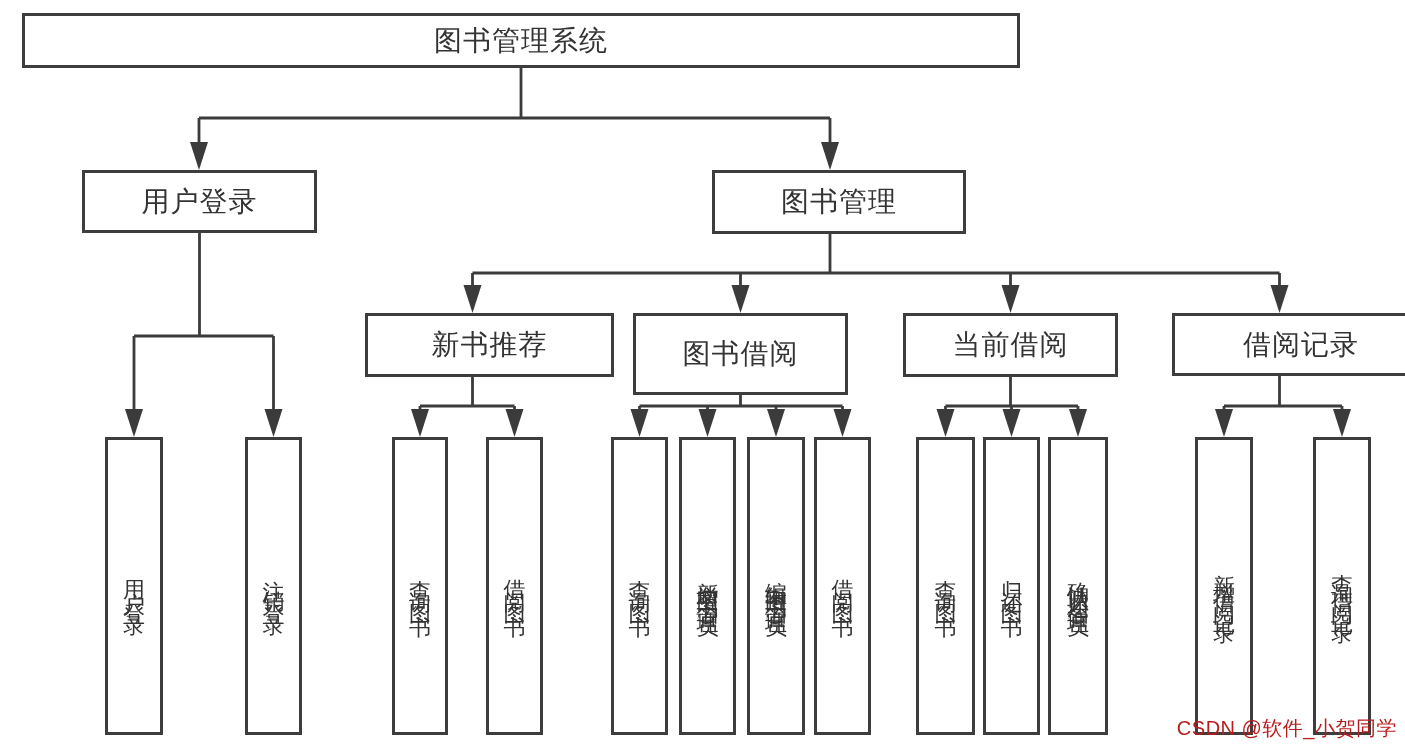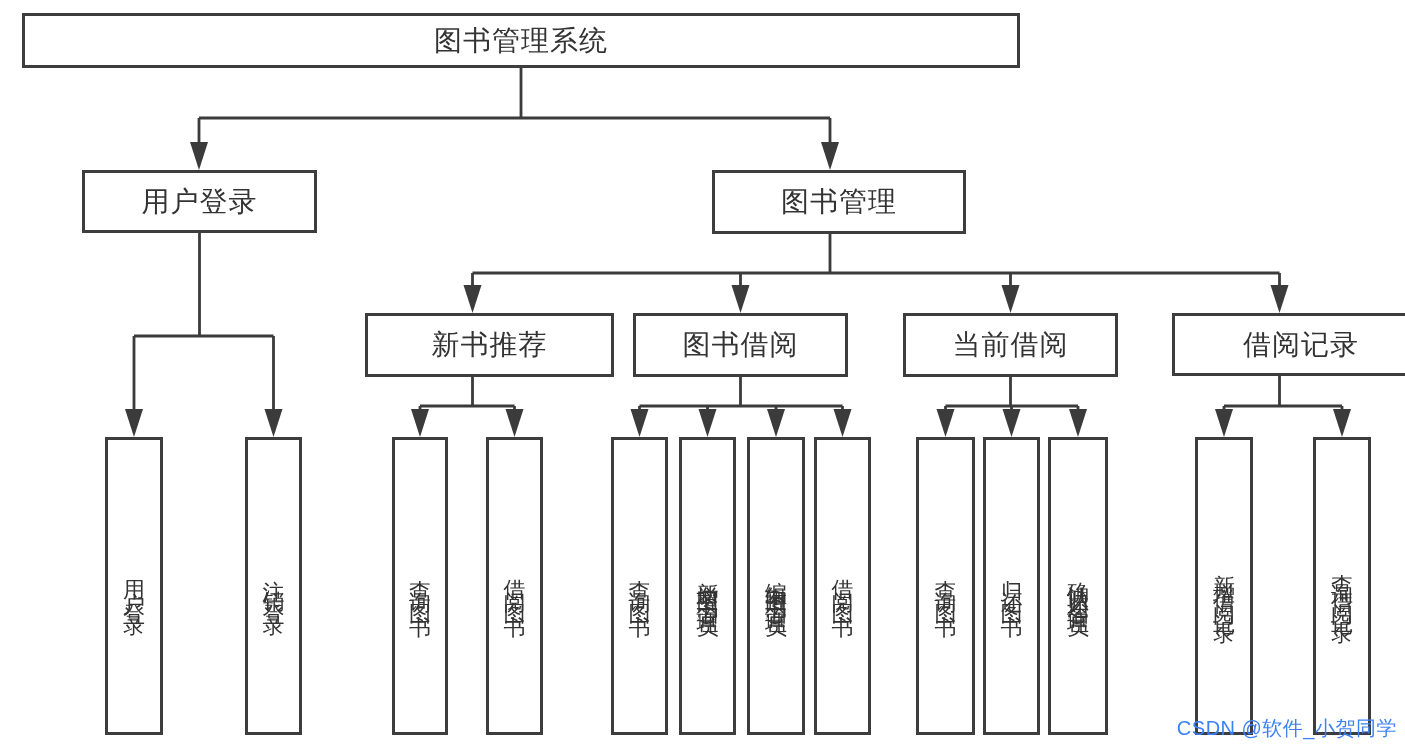--- a/index.html
+++ b/index.html
@@ -49,21 +49,21 @@
     white-space: nowrap;
   }
   .ls-wide  { letter-spacing: 12px; }
   .ls-mid   { letter-spacing: 10px; }
   .ls-tight { letter-spacing: 5px; }
   .watermark {
     position: absolute;
     right: 8px;
     bottom: 5px;
     font-size: 20px;
-    color: #3b82f6;
+    color: #b91c1c;
     letter-spacing: 0.5px;
     white-space: nowrap;
   }
 </style>
 </head>
 <body>
 
 <div class="canvas">
 
   <svg class="connectors" viewBox="0 0 1405 747" xmlns="http://www.w3.org/2000/svg">
@@ -113,21 +113,21 @@
   <div class="node" style="left:82px; top:170px; width:235px; height:63px;">
     <span class="hlabel">用户登录</span>
   </div>
   <div class="node" style="left:712px; top:170px; width:254px; height:64px;text-align:right;">
     <span class="hlabel">图书管理</span>
   </div>
 
   <div class="node" style="left:365px; top:313px; width:249px; height:64px;">
     <span class="hlabel">新书推荐</span>
   </div>
-  <div class="node" style="left:633px; top:313px; width:215px; height:64px;justify-content:center;">
+  <div class="node" style="left:633px; top:313px; width:215px; height:82px;justify-content:center;">
     <span class="hlabel">图书借阅</span>
   </div>
   <div class="node" style="left:903px; top:313px; width:215px; height:64px;">
     <span class="hlabel">当前借阅</span>
   </div>
   <div class="node" style="left:1172px; top:313px; width:258px; height:63px;">
     <span class="hlabel">借阅记录</span>
   </div>
 
   <div class="node" style="left:105px; top:437px; width:58px; height:298px;">

